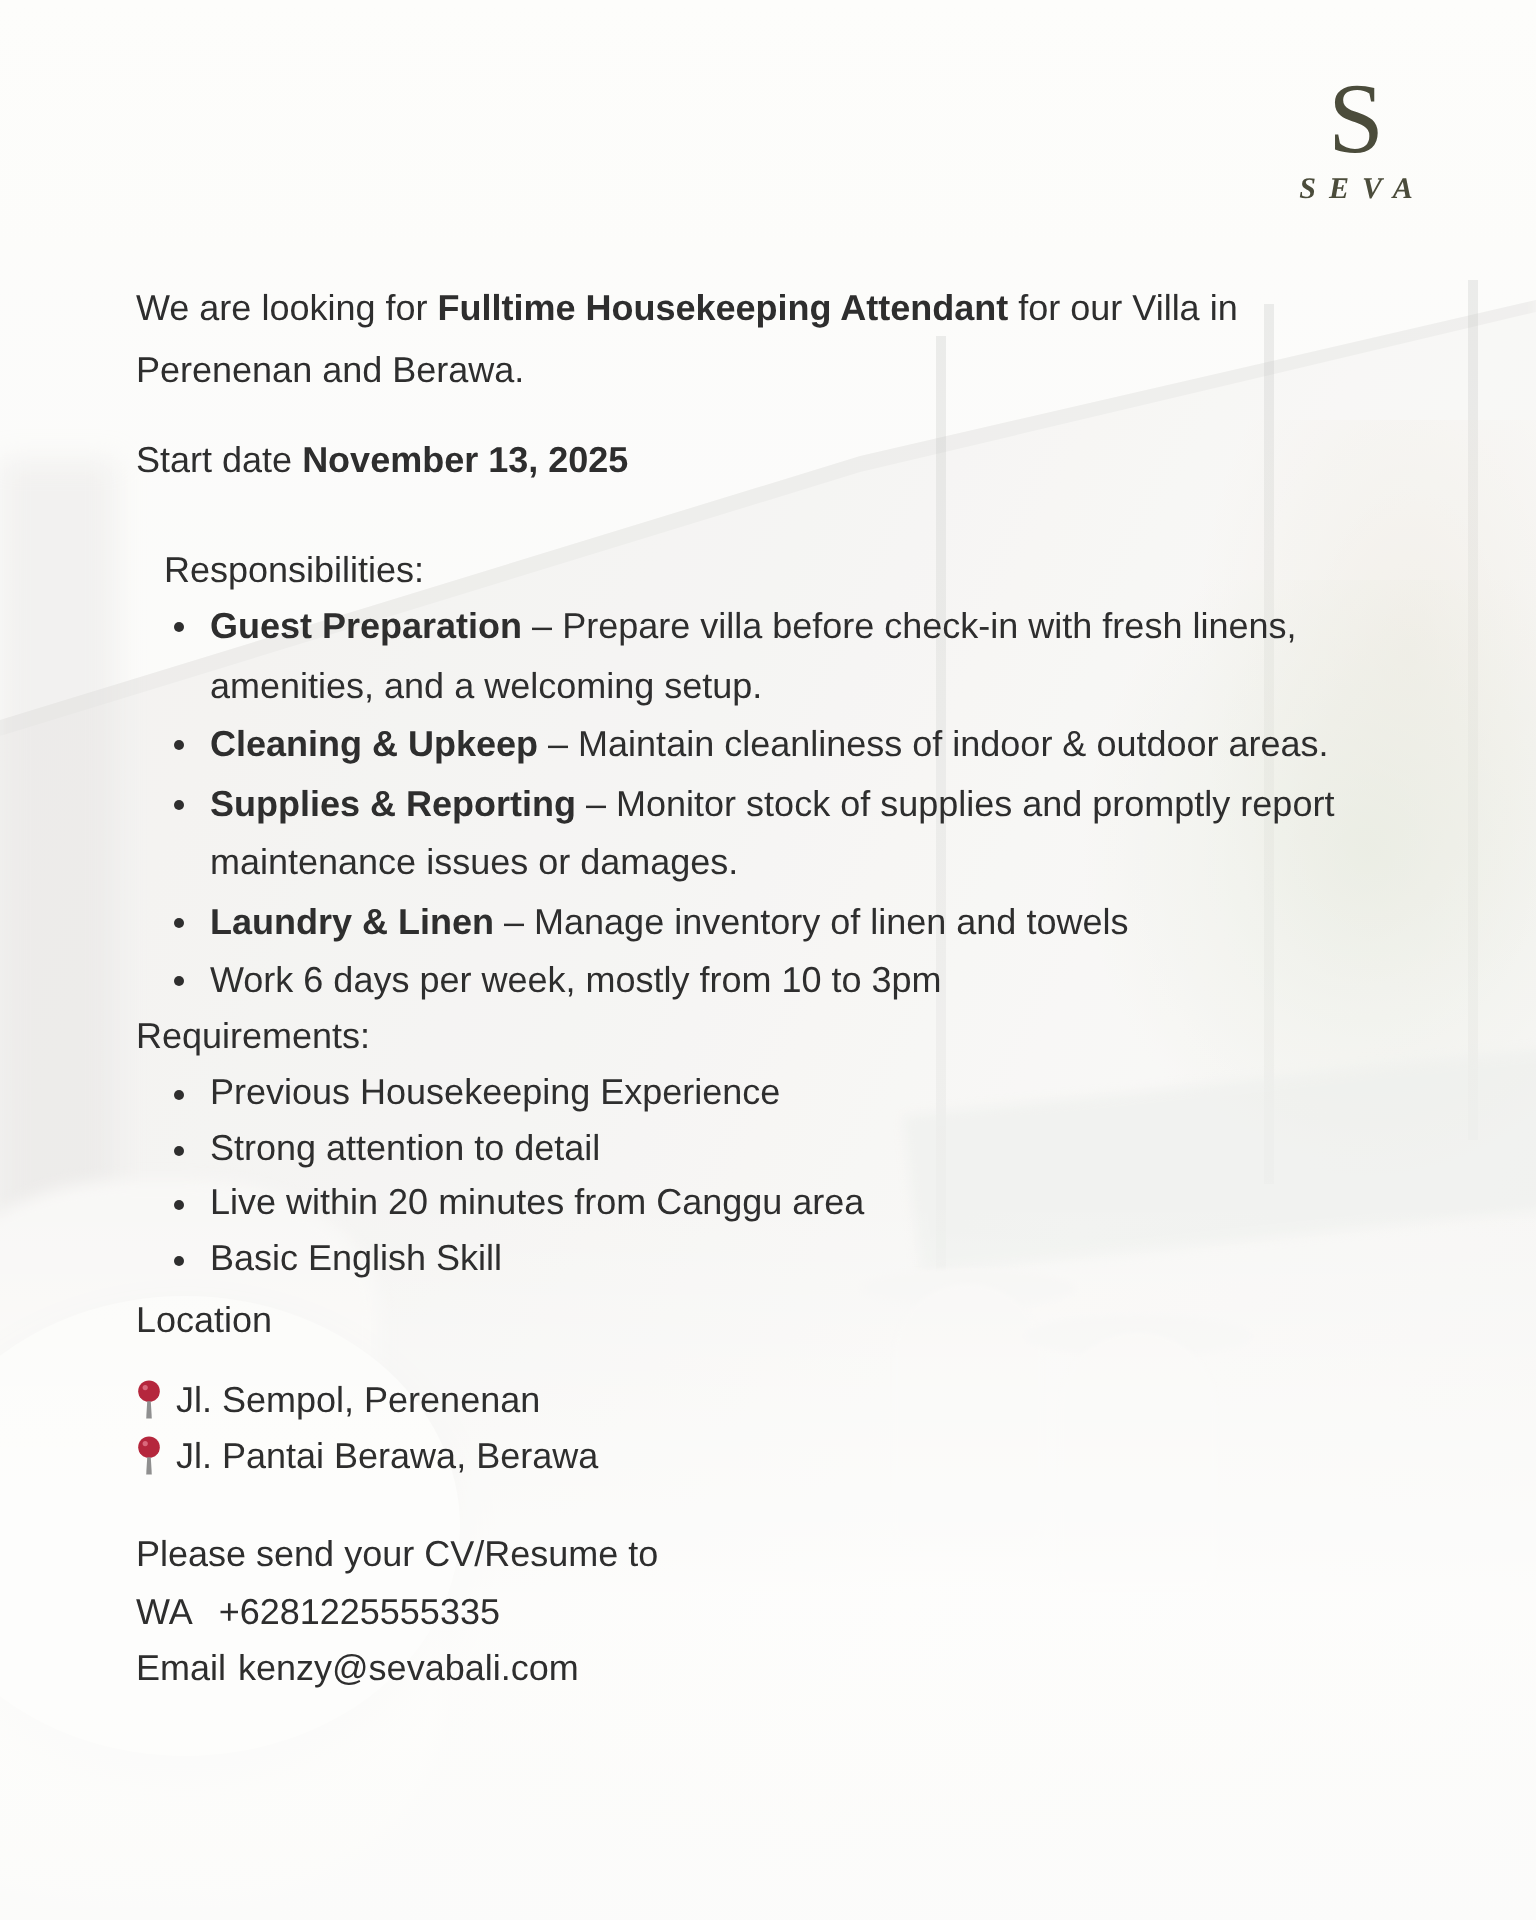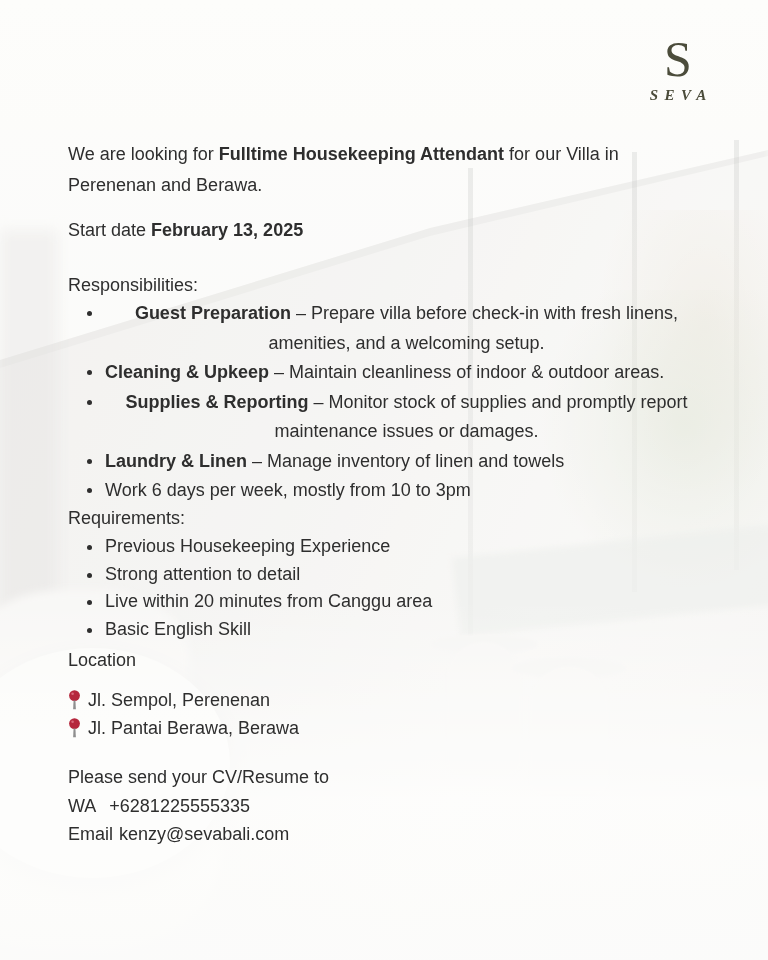--- a/index.html
+++ b/index.html
@@ -62,31 +62,31 @@
 
   
   .content { position:absolute; inset:0; z-index:2; }
   .logo { position:absolute; top:34px; right:50px; width:80px; text-align:center; color:#4b4c3b; }
   .logo-monogram { font-family:"Liberation Serif", serif; font-size:50px; line-height:50px; }
   .logo-name { font-family:"Liberation Serif", serif; font-size:15px; font-weight:bold; letter-spacing:6.5px; margin-right:-6.5px; margin-top:3px;font-style:italic; }
 
   .sec { position:absolute; left:68px; font-size:18px; }
   .intro { top:139px; width:622px; line-height:31px; }
   .start-date { top:215px; line-height:30px; }
-  .resp-head { top:270px; line-height:30px; }
+  .resp-head { top:270px; line-height:30px;margin-left:14px; }
   .resp-list { top:299px; width:640px; }
   .req-head { top:504px; line-height:28px; }
   .req-list { top:533px; width:620px;text-align:right; }
   .loc-head { top:646px; line-height:28px; }
   .loc-list { top:686px; }
   .contact { top:763px; line-height:28.5px; }
 
   ul.blist { list-style:none; margin:0; padding:0; }
   ul.blist li { display:flex; align-items:flex-start; }
-  .resp-list li { line-height:29.5px;text-align:center; }
+  .resp-list li { line-height:29.5px; }
   .req-list li { line-height:27.5px; }
   .dot { flex:none; width:5px; height:5px; border-radius:50%; background:#2e2e2e; margin:12px 13px 0 19px; }
   .li-text { max-width:604px; }
   b { font-weight:bold; }
 
   .loc-row { display:flex; align-items:flex-start; line-height:28px;text-align:center; }
   .pin { flex:none; margin:4px 7px 0 0; }
   .contact-line { white-space:pre-wrap; }
   .wa-label { display:inline-block; margin-right:13px; }
   .email-label { display:inline-block; margin-right:6px; }
@@ -119,21 +119,21 @@
 
   <div class="content">
 
     <div class="logo">
       <div class="logo-monogram">S</div>
       <div class="logo-name">SEVA</div>
     </div>
 
     <div class="sec intro"><span>We are looking for </span><b>Fulltime Housekeeping Attendant</b><span> for our Villa in Perenenan and Berawa.</span></div>
 
-    <div class="sec start-date"><span>Start date </span><b>February 13, 2025</b></div>
+    <div class="sec start-date"><span>Start date </span><b>November 13, 2025</b></div>
 
     <div class="sec resp-head">Responsibilities:</div>
 
     <ul class="sec blist resp-list">
       <li>
           <span class="dot"></span>
           <span class="li-text"><b>Guest Preparation</b><span> – </span><span>Prepare villa before check-in with fresh linens, amenities, and a welcoming setup.</span></span>
         </li>
       <li>
           <span class="dot"></span>

